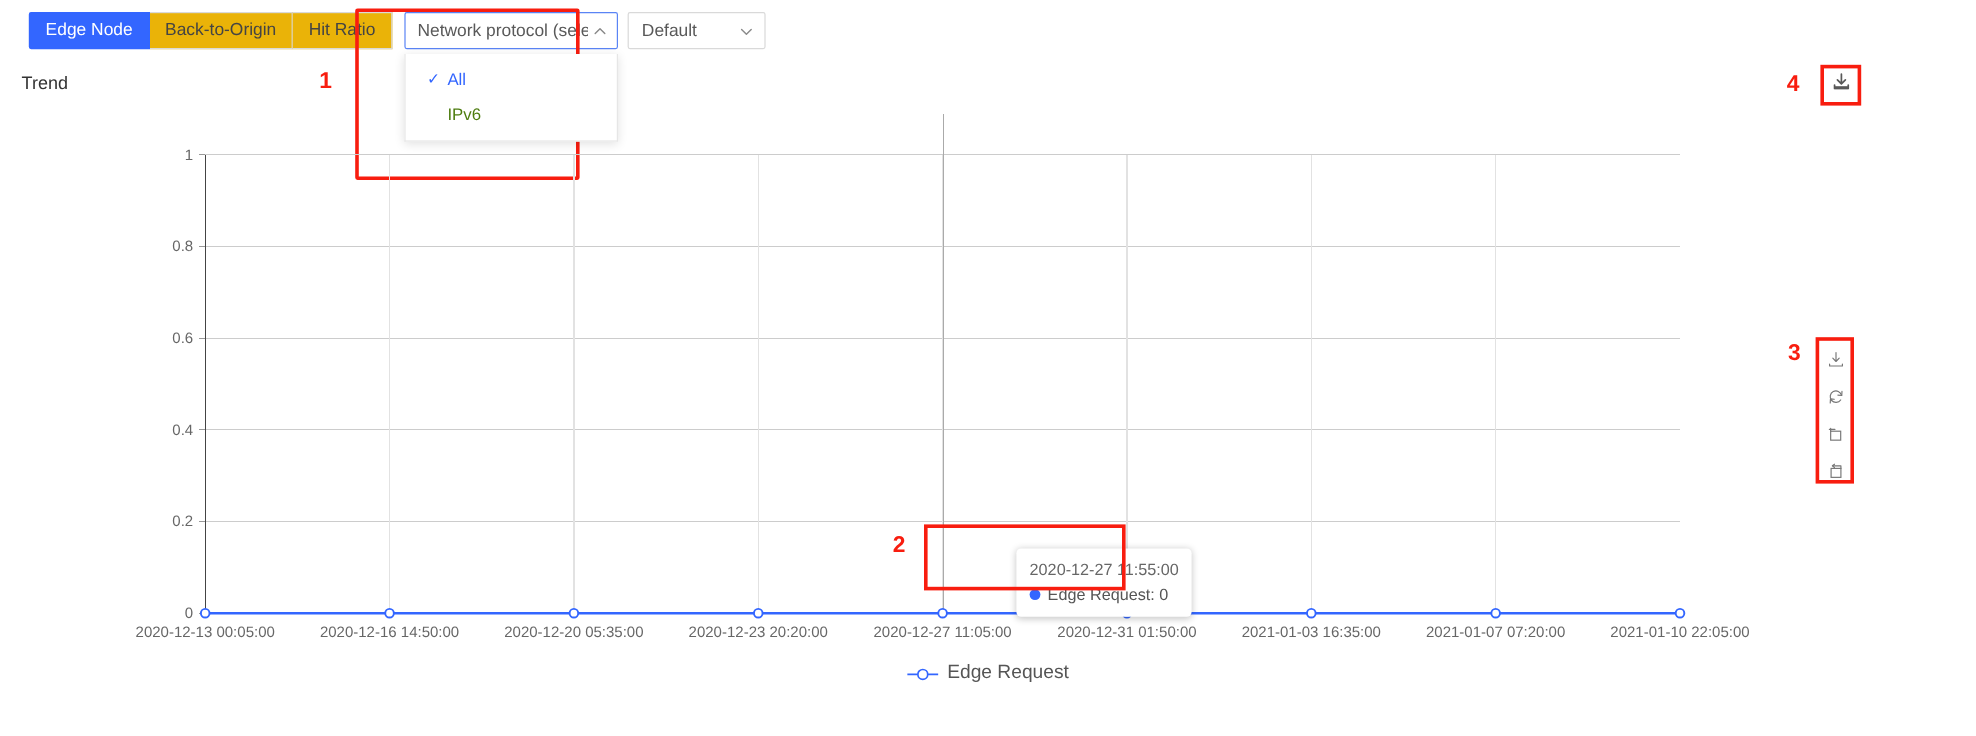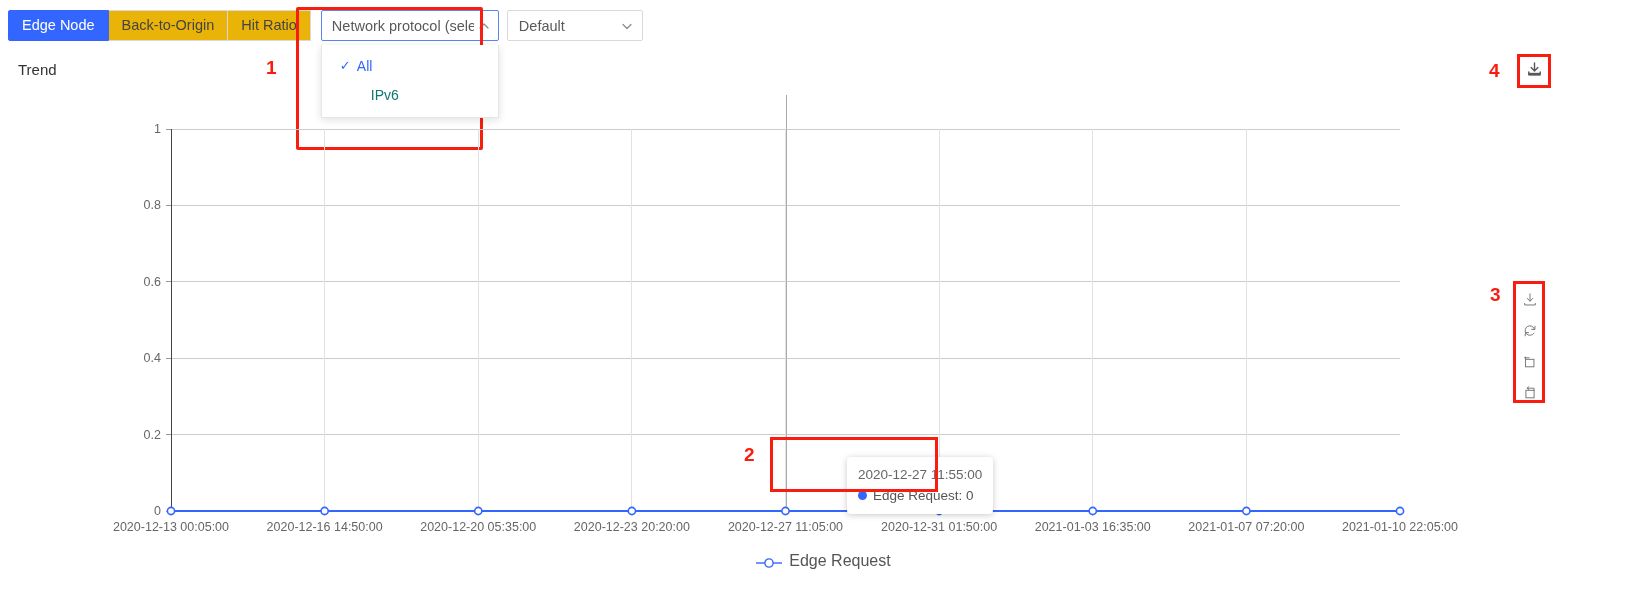--- a/index.html
+++ b/index.html
@@ -33,21 +33,21 @@
     padding: 0 13px;
     font-size: 14.5px;
     line-height: 1;
     border: 1px solid #d9d9d9;
     border-left: none;
     background: #eab308;
     color: #444;
     white-space: nowrap;
     cursor: pointer;
   }
-  .tab:first-child { border-left: 1px solid #3366ff; border-radius: 2px 0 0 2px; }
+  .tab:first-child { border-left: 1px solid #3366ff; border-radius: 2px 0 0 2px; margin-left: 16px; }
   .tab.active {
     background: #3366ff;
     border-color: #3366ff;
     color: #ffffff;
     font-weight: 400;
   }
 
   
   .sel-wrap { position: relative; margin-left: 10px; }
   .select-box {
@@ -90,33 +90,33 @@
     background: #ffffff;
     border: 1px solid #e6e6e6;
     border-top: none;
     box-shadow: 0 2px 8px rgba(0,0,0,.12);
     padding: 6px 0 8px 0;
     z-index: 20;
   }
   .dd-item {
     height: 29px;
     display: flex; align-items: center;
-    padding-left: 32px;
+    padding-left: 18px;
     font-size: 14px;
-    color: #0f766e;
+    color: #4d7c0f;
     cursor: pointer;
     position: relative;
   }
   .dd-item.checked { color: #3366ff; padding-left: 18px; }
   .dd-check { width: 14px; margin-right: 3px; font-size: 13px; color: #3366ff; }
   .dd-blank { width: 14px; margin-right: 3px; }
 
   .select-default {
     display: flex; align-items: center; justify-content: space-between;
-    height: 31px; width: 136px;
+    height: 31px; width: 115px;
     margin-left: 8px;
     padding: 0 9px 0 11px;
     font-size: 14.5px;
     background: #ffffff;
     border: 1px solid #d9d9d9;
     border-radius: 2px;
     color: #595959;
     cursor: pointer;
   }
 

